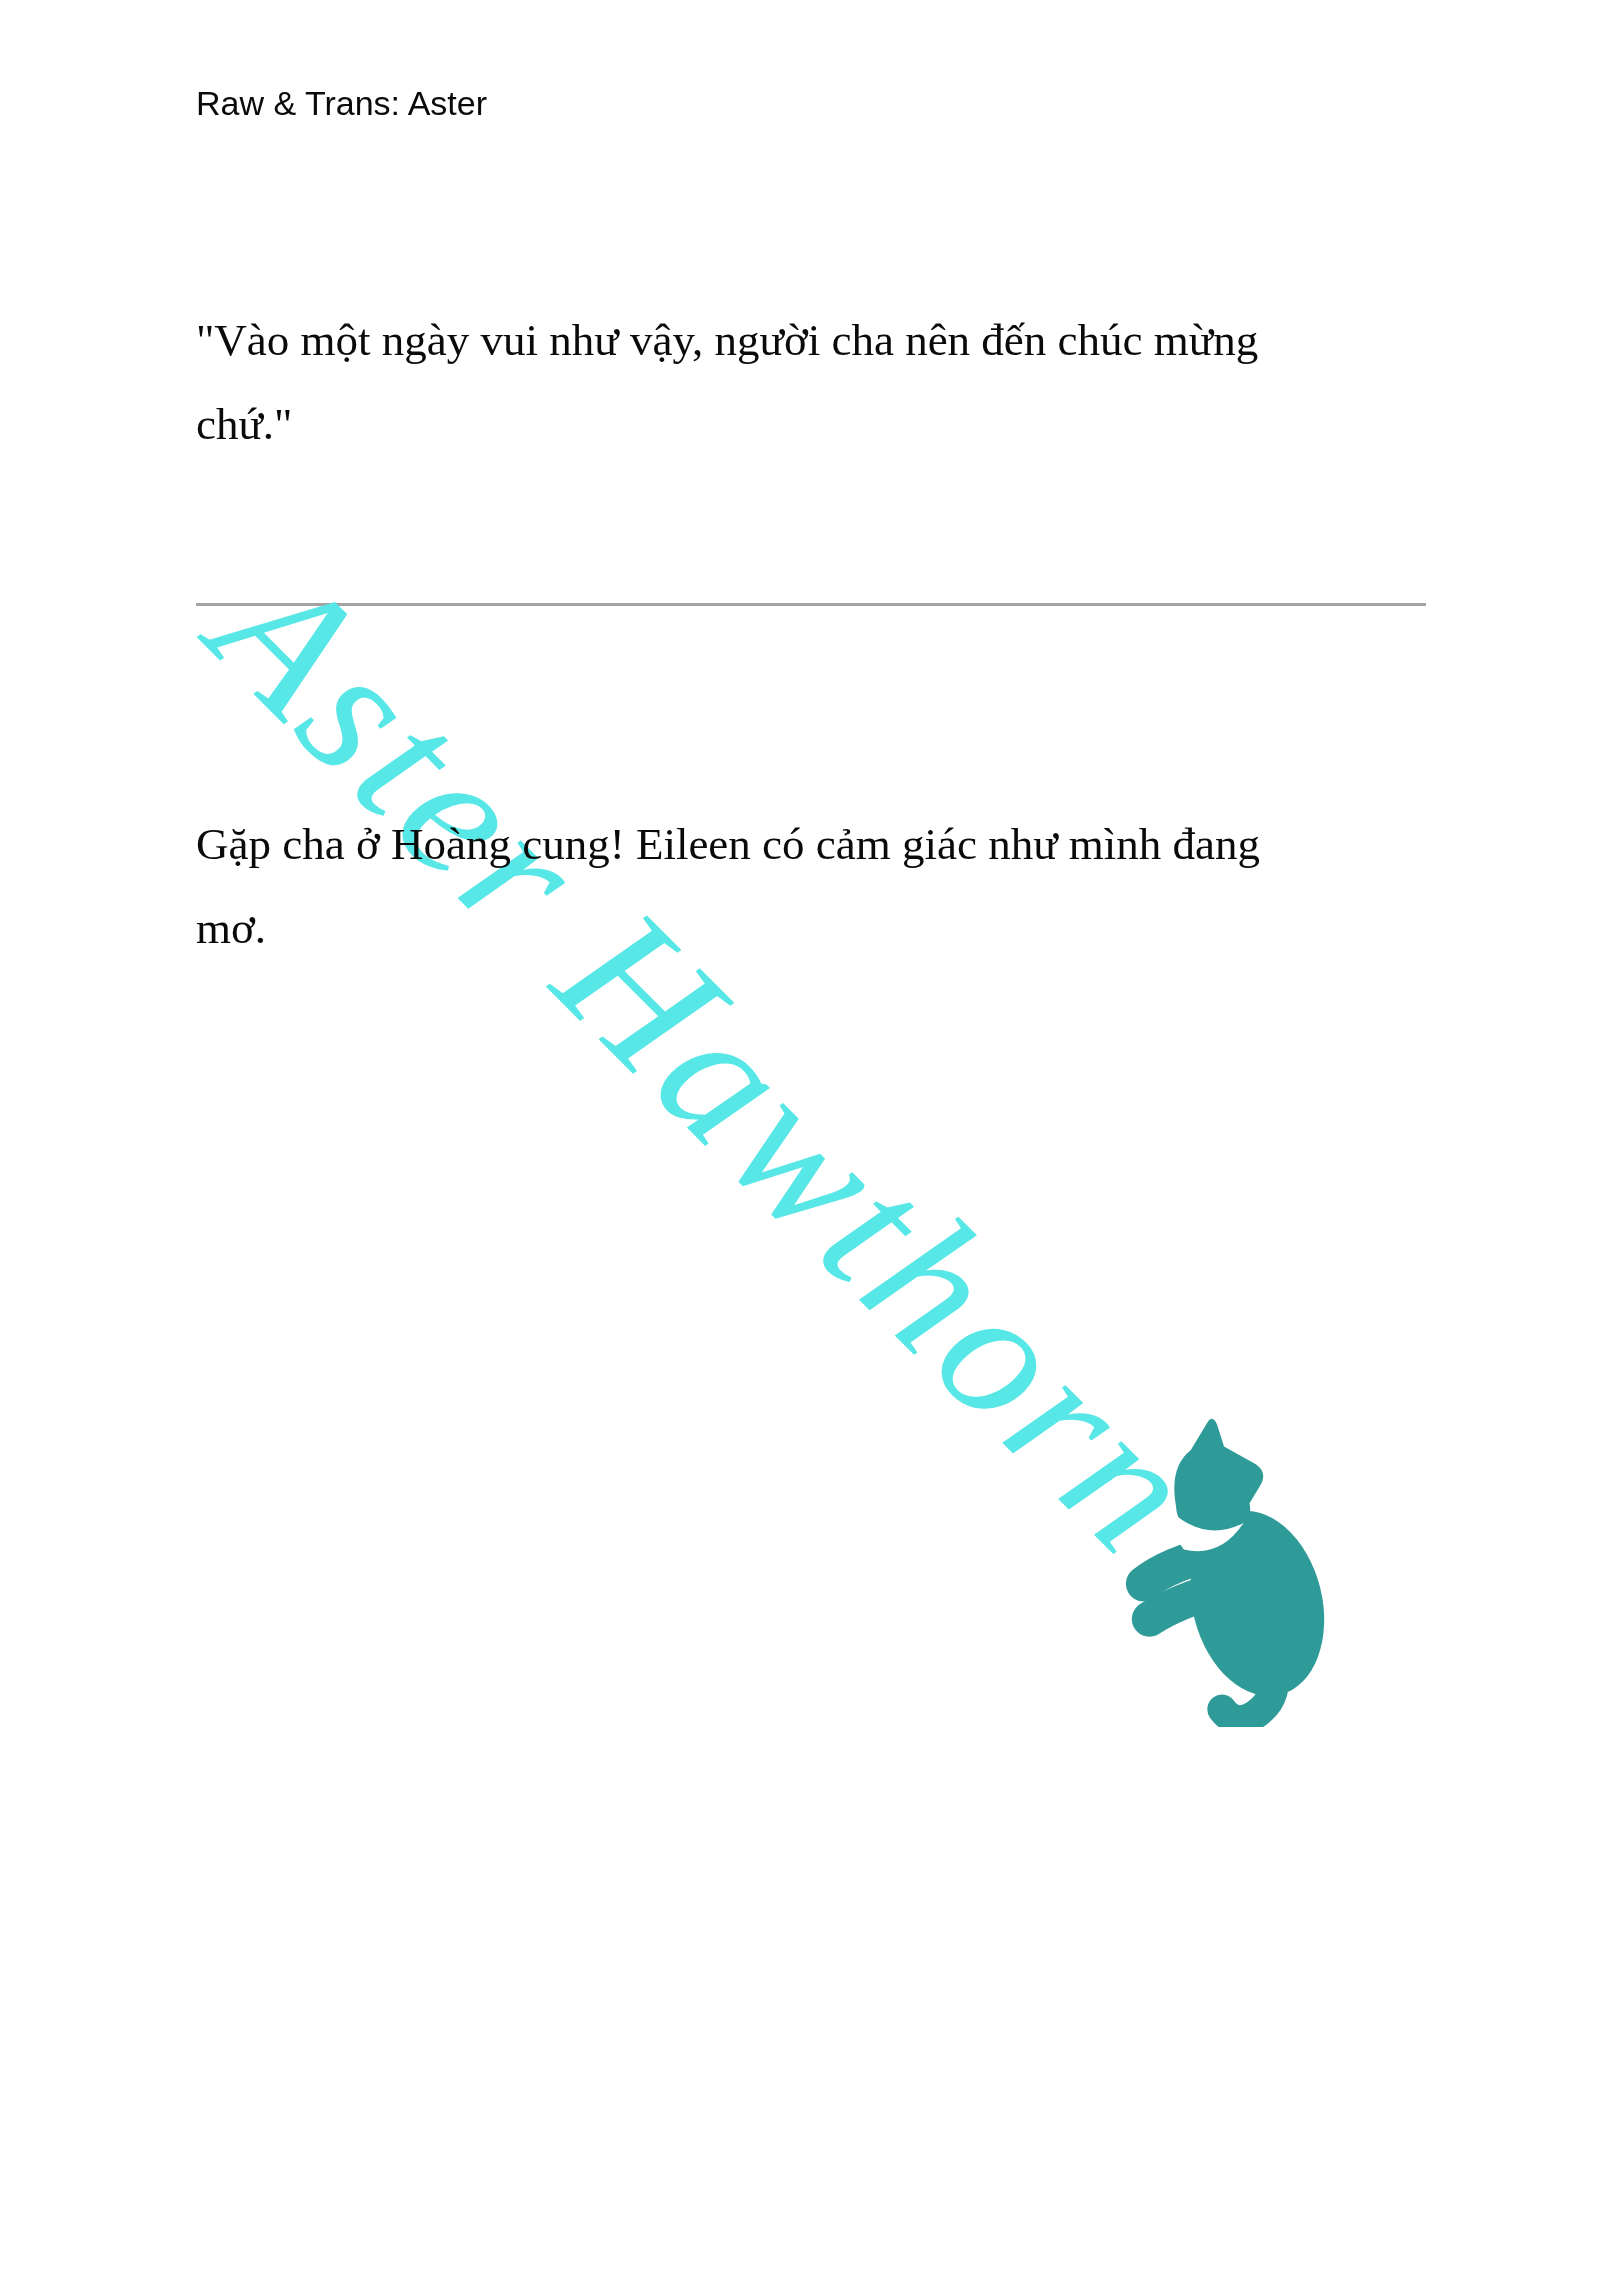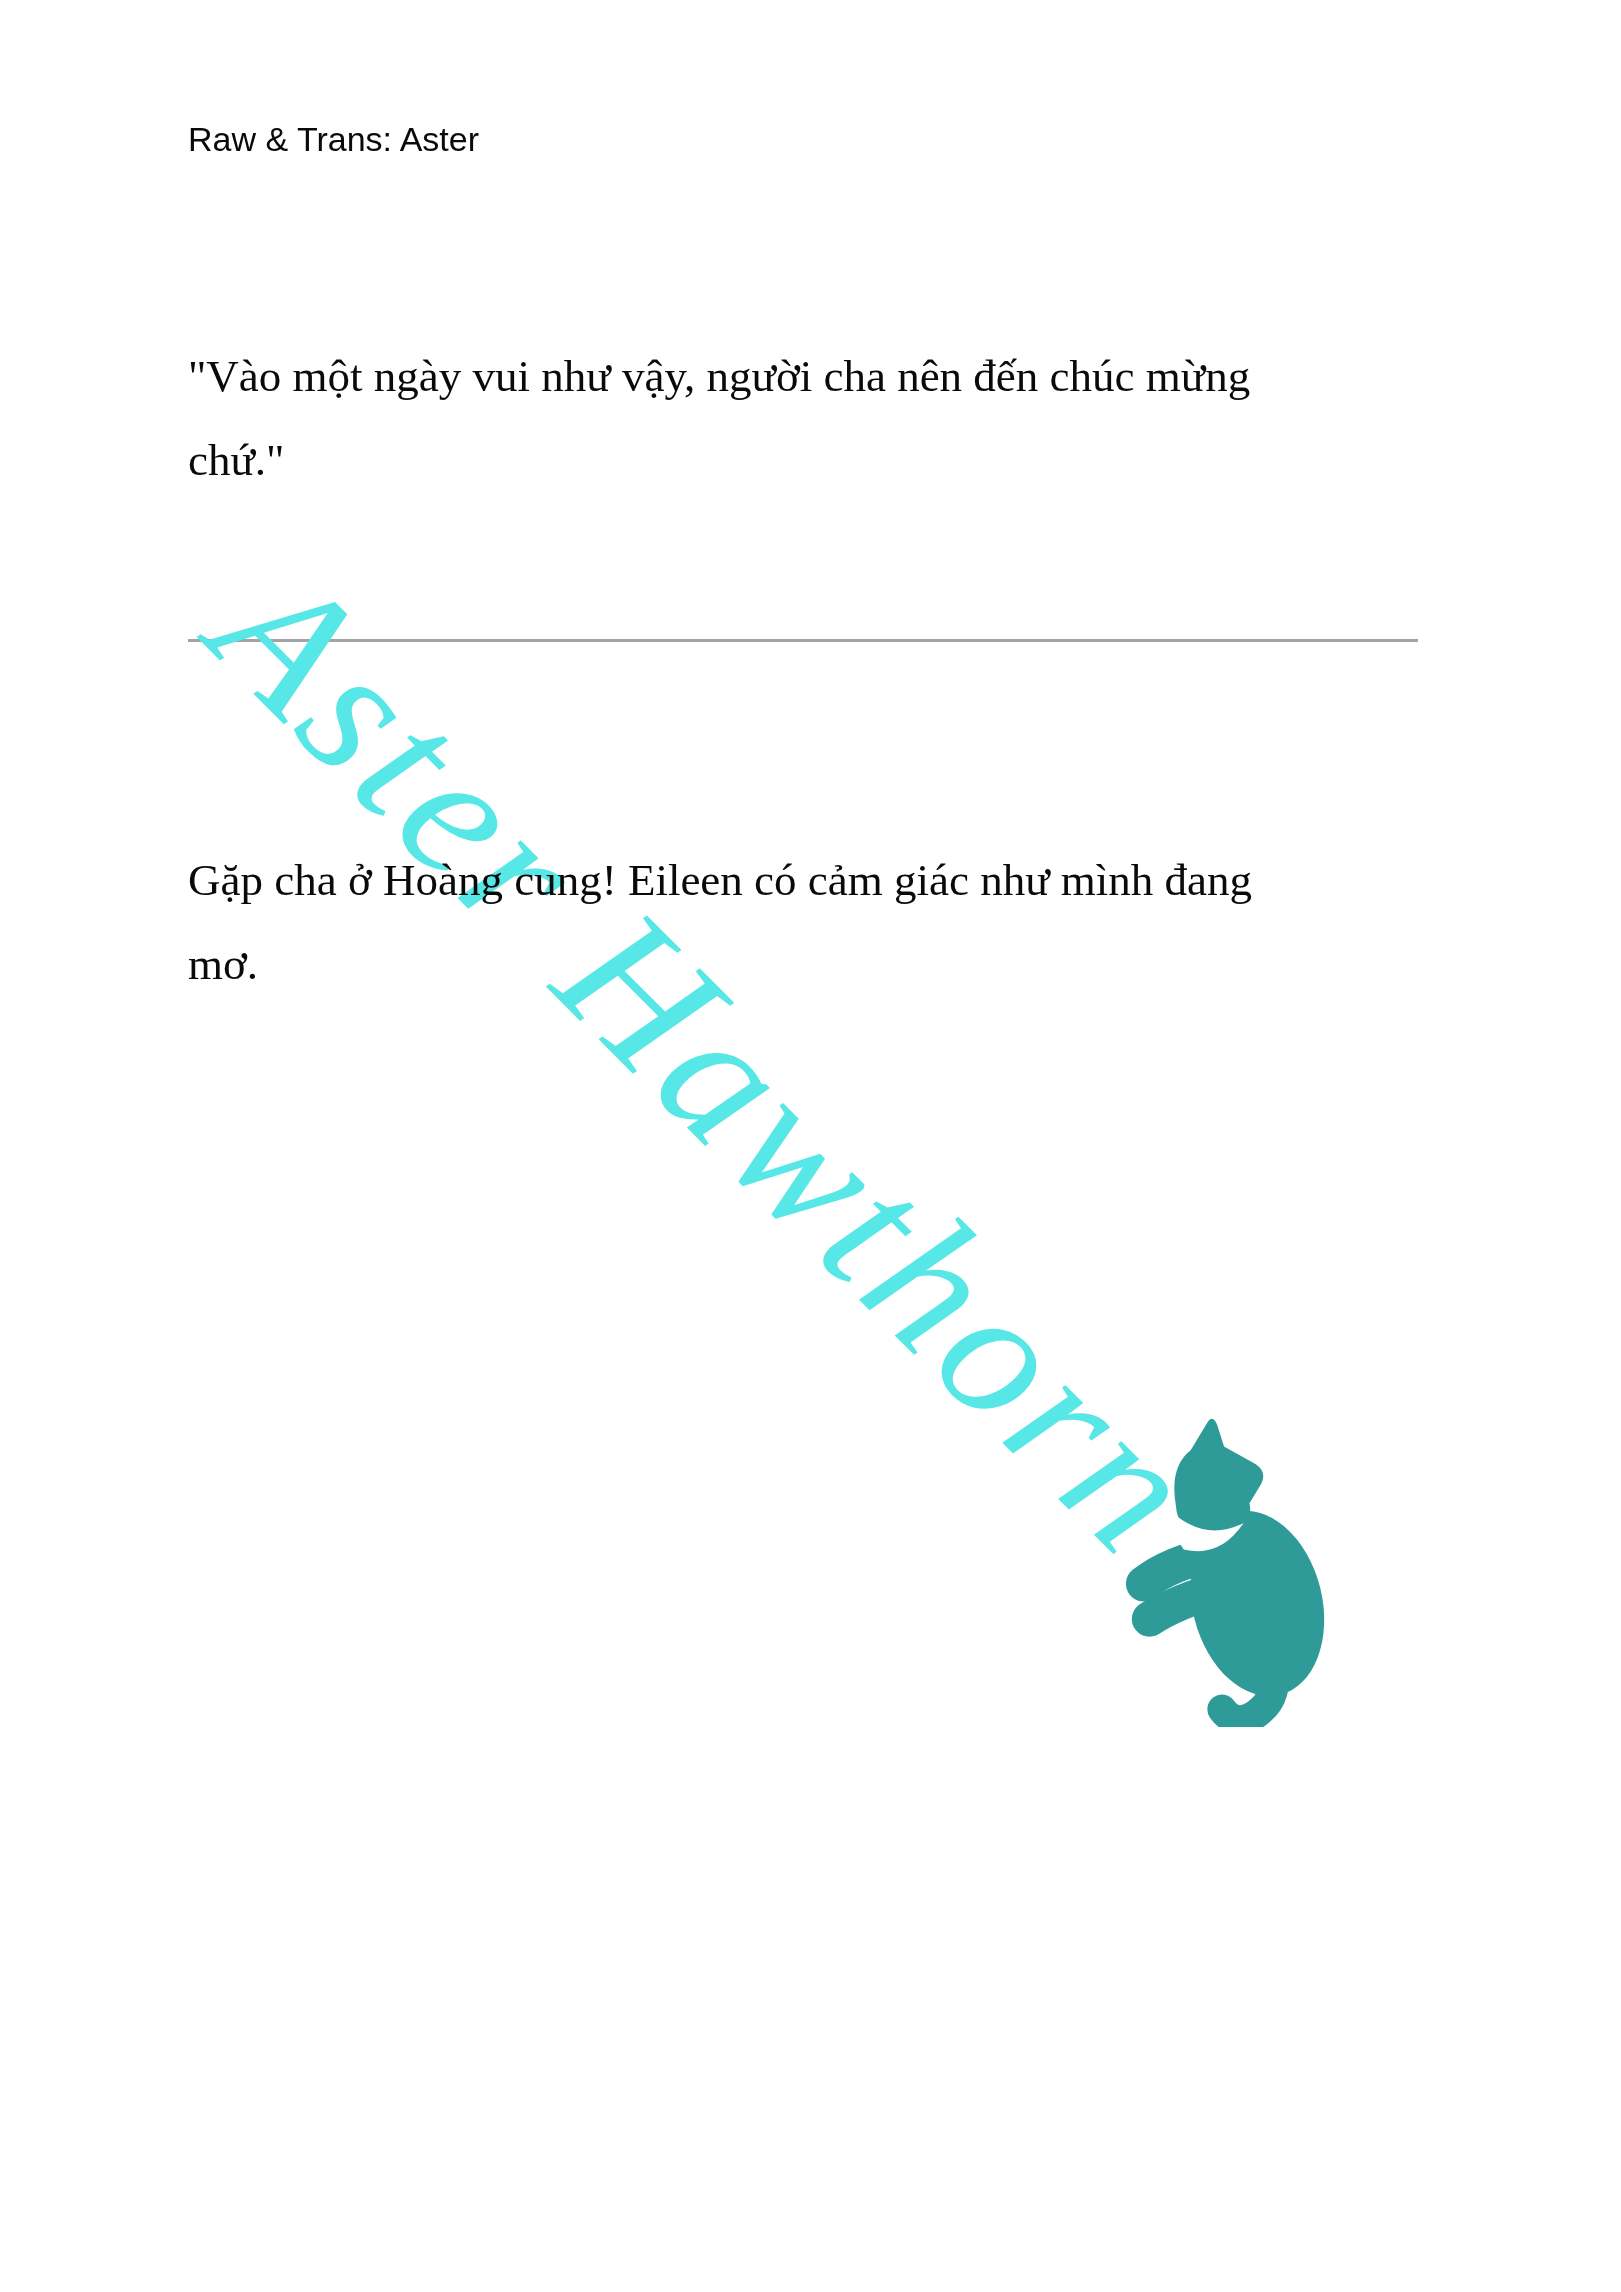--- a/index.html
+++ b/index.html
@@ -40,24 +40,23 @@
     width: 206px;
     height: 314px;
     z-index: 3;
   }
   .cat .cat-fill  { fill: var(--cat-teal, #2e9b98); }
   .cat .cat-limb  { fill: none; stroke: var(--cat-teal, #2e9b98); stroke-linecap: round; }
   .cat .cat-cut   { fill: var(--page-background, #ffffff); }
 
   .content {
     position: absolute;
-    left: 188px;
+    left: 196px;
     top: 83px;
     width: 1230px;
-    margin-top: 36px;
   }
 
   .doc-header {
     font-family: "Liberation Sans", sans-serif;
     font-size: 34px;
     line-height: 41px;
     color: var(--text-black, #0a0a0a);
     margin: 0 0 174px 0;
     position: relative;
     z-index: 4;

